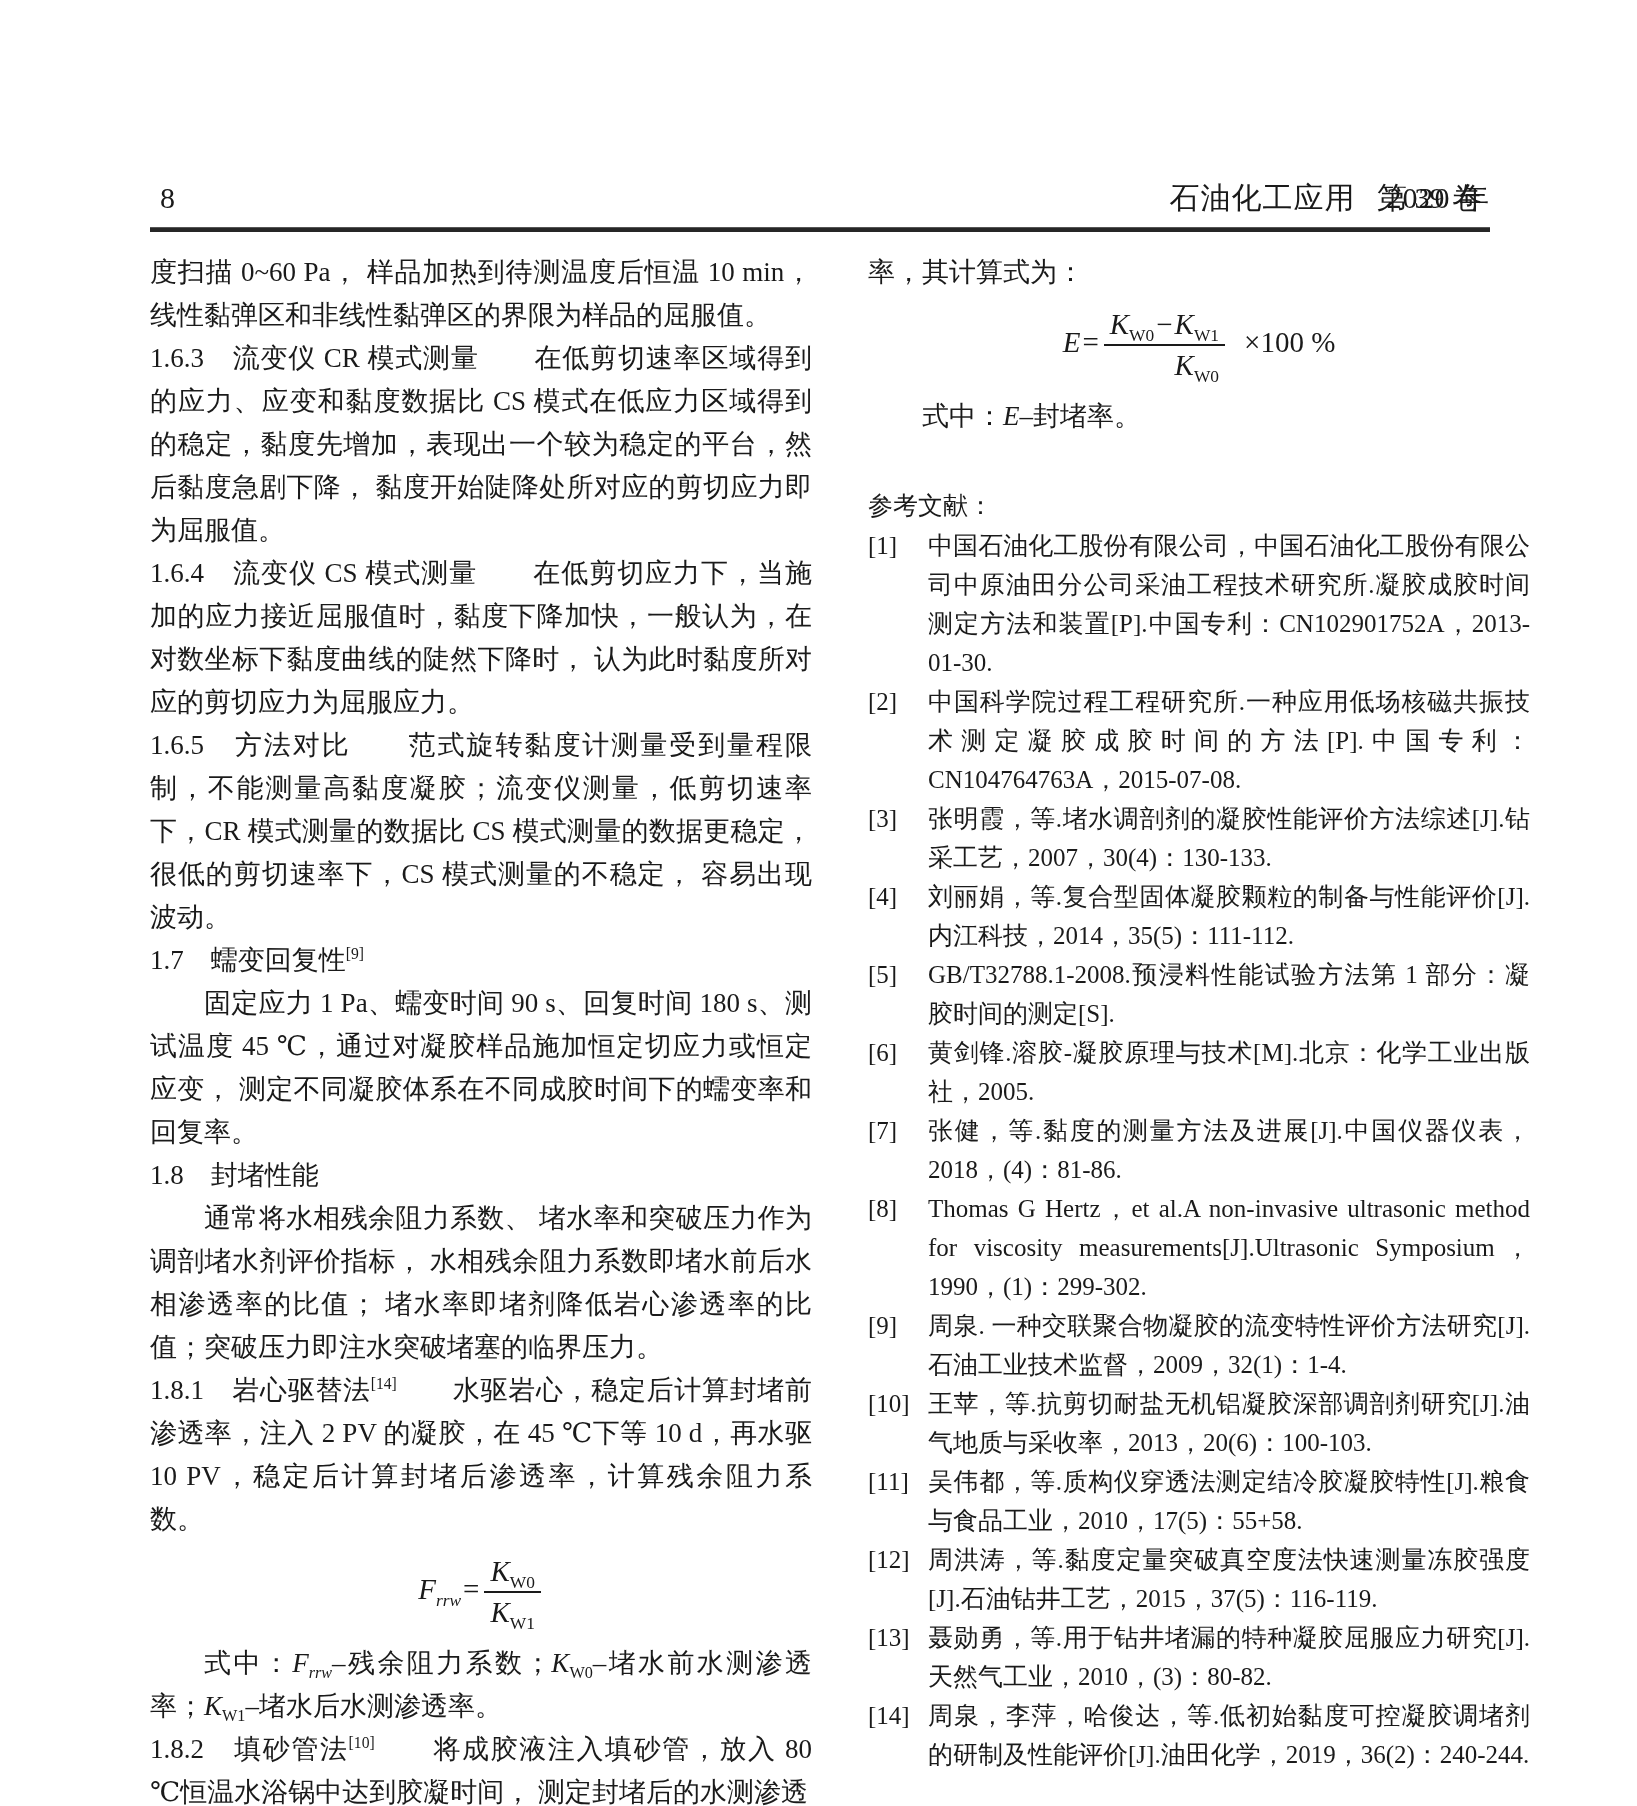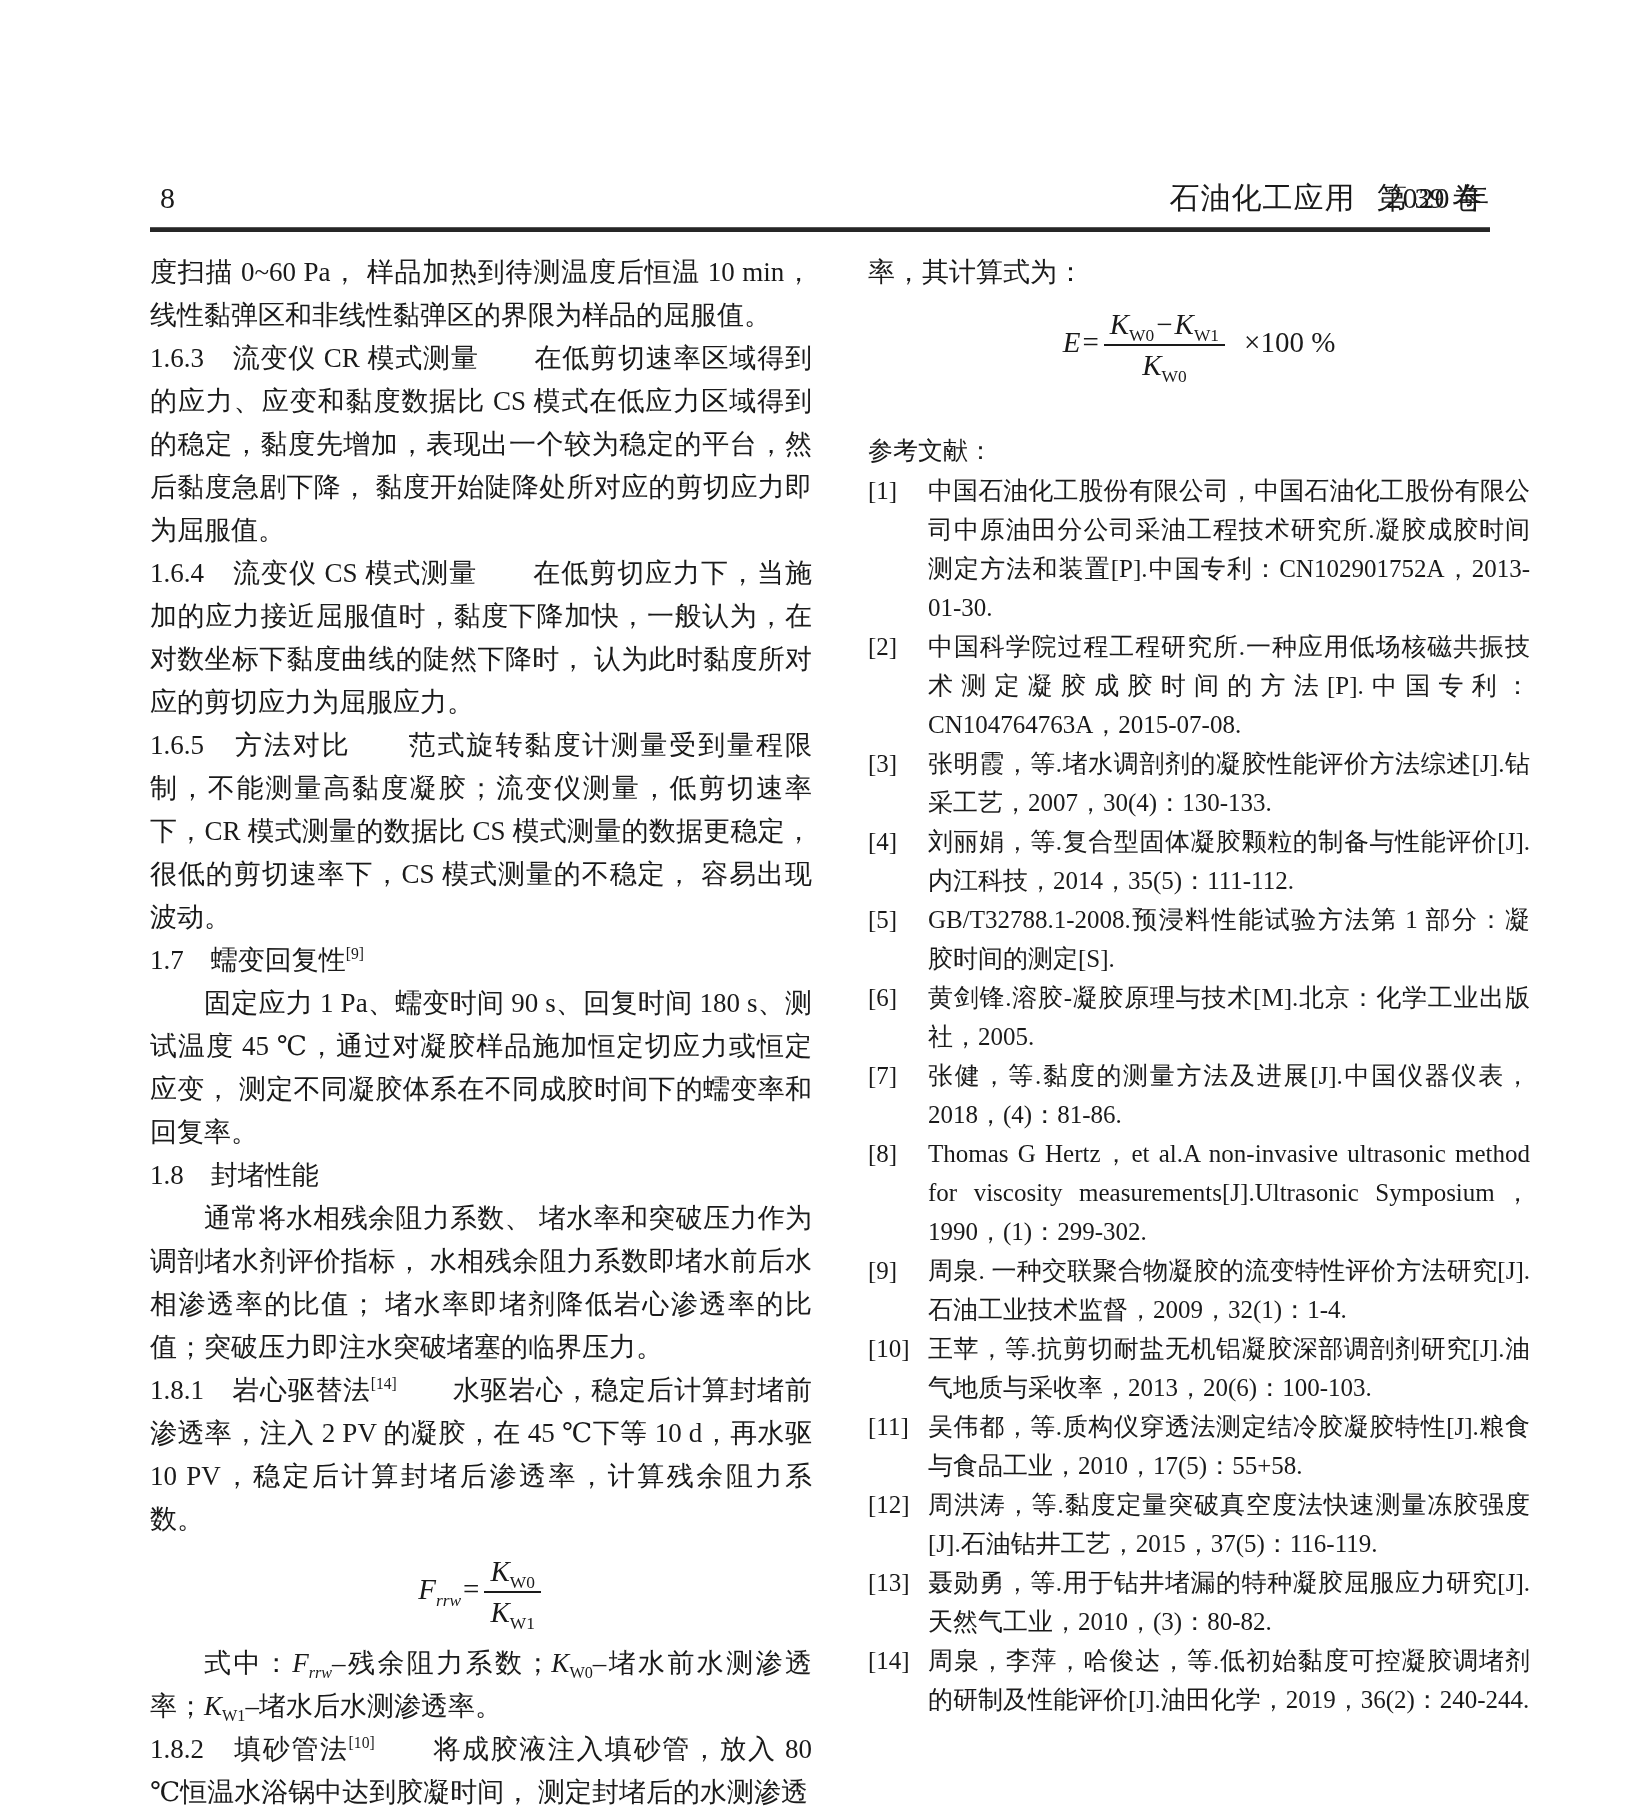--- a/index.html
+++ b/index.html
@@ -36,21 +36,21 @@
   sup.refmark{font-size:0.58em;line-height:0;vertical-align:super;}
   
   .formula{
     text-align:center;font-size:29px;line-height:1.15;
     margin:14px 0 12px 0;
   }
   .var{font-style:italic;}
   sub.vsub{font-size:0.6em;font-style:normal;line-height:0;}
   sub.vsub.it{font-style:italic;}
   .frac{
-    display:inline-flex;flex-direction:column;align-items:center;
+    display:inline-flex;flex-direction:column;align-items:flex-end;
     vertical-align:middle;margin:0 3px;
   }
   .frac .num{padding:0 6px 3px 6px;border-bottom:2px solid #1a1a1a;white-space:nowrap;}
   .frac .den{padding:3px 6px 0 6px;white-space:nowrap;}
   .formula .op{font-style:normal;margin:0 2px;}
   .formula .factor{font-style:normal;margin-left:16px;text-align:center;}
   
   .refs-title{margin-top:48px !important;font-size:25px;line-height:40px;text-align:left;}
   .ref{display:flex;font-size:25px;line-height:39px;}
   .ref-num{flex:0 0 60px;}
@@ -94,20 +94,21 @@
   <div class="col col-right">
     <p>率，其计算式为：</p>
 
     <div class="formula">
       <span class="var">E</span><span class="op">=</span><span class="frac">
           <span class="num"><span class="var">K</span><sub class="vsub">W0</sub><span class="op">−</span><span class="var">K</span><sub class="vsub">W1</sub></span>
           <span class="den"><span class="var">K</span><sub class="vsub">W0</sub></span>
         </span><span class="factor">×100 %</span>
     </div>
 
+    <p class="indent"><span>式中：</span><span class="var">E</span><span>–封堵率。</span></p>
 
     <p class="refs-title">参考文献：</p>
 
     <div class="ref">
         <span class="ref-num">[1]</span>
         <span class="ref-text">中国石油化工股份有限公司，中国石油化工股份有限公司中原油田分公司采油工程技术研究所.凝胶成胶时间测定方法和装置[P].中国专利：CN102901752A，2013-01-30.</span>
       </div>
     <div class="ref">
         <span class="ref-num">[2]</span>
         <span class="ref-text">中国科学院过程工程研究所.一种应用低场核磁共振技术测定凝胶成胶时间的方法[P].中国专利：CN104764763A，2015-07-08.</span>

